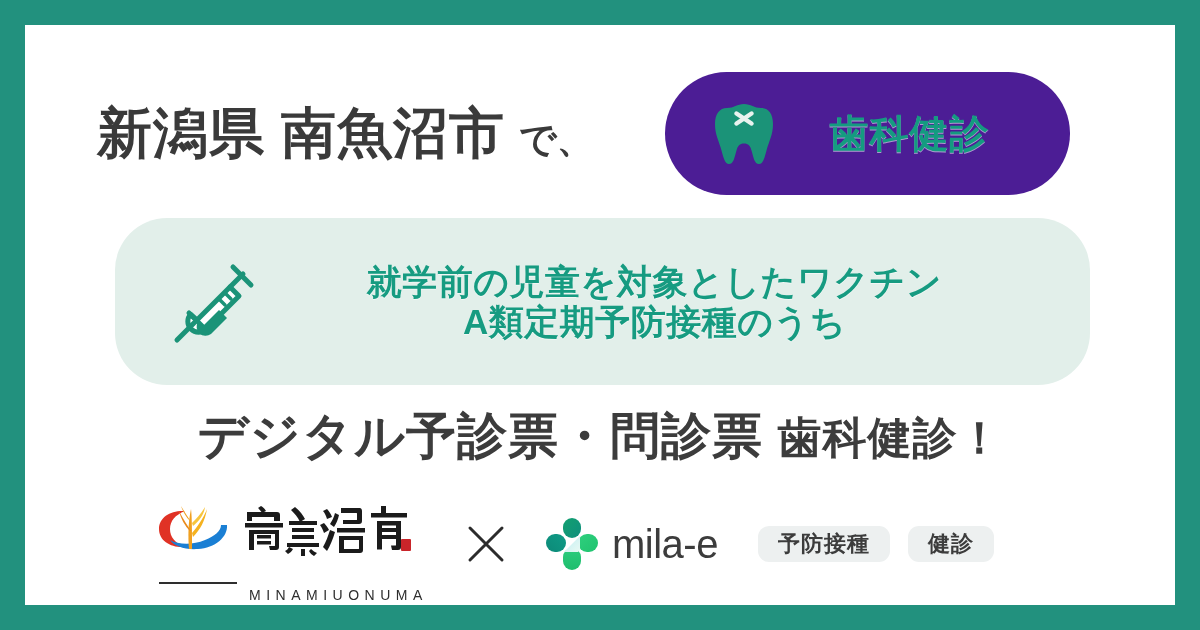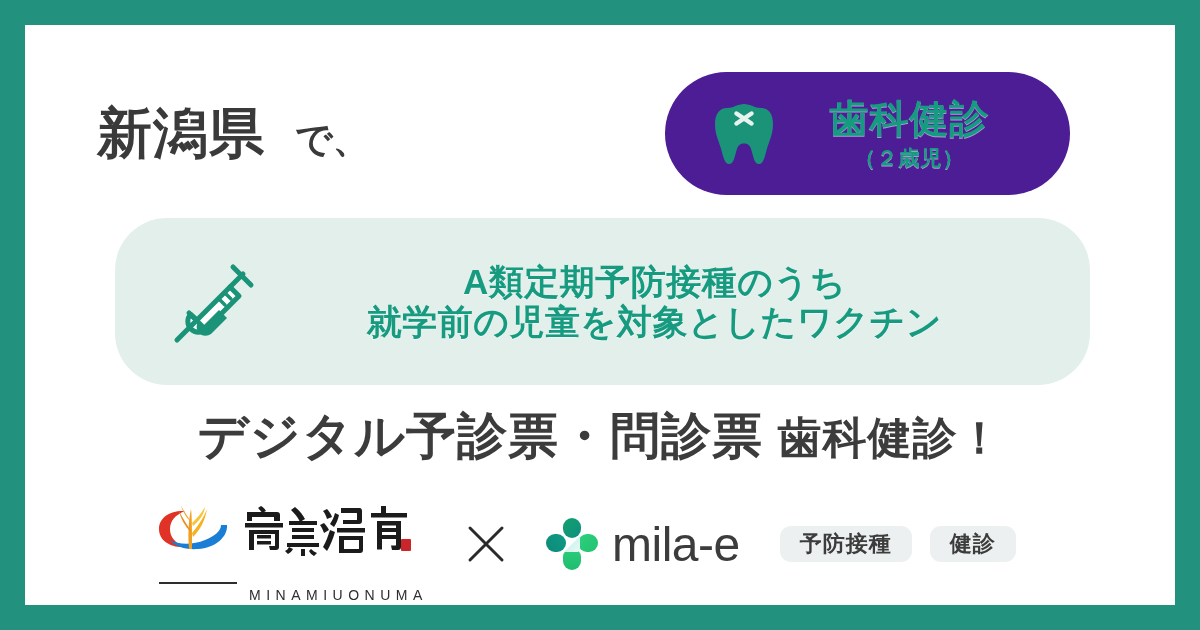--- a/index.html
+++ b/index.html
@@ -201,21 +201,21 @@
     flex: none;
   }
   
   #mila-logo {
     display: flex;
     align-items: center;
     flex: none;
   }
   #mila-mark { width: 54px; height: 54px; flex: none; }
   #mila-word {
-    font-size: 48px;
+    font-size: 40px;
     font-weight: 400;
     color: #3c3c3c;
     margin-left: 13px;
     letter-spacing: -0.5px;
   }
   
   #tag-list {
     display: flex;
     align-items: center;
     margin-left: 40px;
@@ -235,31 +235,31 @@
 </head>
 <body>
 
 <div id="banner">
 
   <div id="row-location">
 
     <div id="location-line">
       <span class="loc-big">新潟県</span>
       <span class="loc-gap"></span>
+      <span class="loc-big">南魚沼市</span>
       <span class="loc-small">で、</span>
     </div>
 
     <div id="dental-badge">
       <svg id="tooth-icon" viewBox="0 0 62 66">
         <path d="M31 3C24 3 21 7 14 7 6.5 7 2 13 2 23c0 11 4 17 6.5 26.5C10.5 57 12 63 16 63c4.5 0 5.5-6.5 7.5-13.5 1.4-4.9 3-7 7.5-7s6.1 2.1 7.5 7C40.5 56.5 41.5 63 46 63c4 0 5.5-6 7.5-13.5C56 40 60 34 60 23 60 13 55.5 7 48 7c-7 0-10-4-17-4z" fill="#1b9378"></path>
         <path d="M23.5 12.5 L38.5 22.5 M38.5 12.5 L23.5 22.5" stroke="#e8f3ef" stroke-width="4.5" stroke-linecap="round" fill="none"></path>
       </svg>
       <div id="dental-text">
         <div id="dental-title">歯科健診</div>
-        <div id="dental-sub">（２歳児）</div>
       </div>
     </div>
   </div>
 
   <div id="vaccine-badge">
     <svg id="syringe-icon" viewBox="0 0 92 92">
       <g stroke="#1b9378" stroke-width="5" fill="none" stroke-linecap="round" stroke-linejoin="round">
 
         <path d="M63 30 L76 17"></path>
         <path d="M66 10 L84 28"></path>
@@ -271,22 +271,22 @@
       </g>
 
       <path d="M36 69 L52 53 L60 61 L44 77 a9 9 0 0 1 -13 -12 z" fill="#1b9378"></path>
 
       <g stroke="#1b9378" stroke-width="3.5" stroke-linecap="round">
         <path d="M58 36 L64 42"></path>
         <path d="M52 42 L58 48"></path>
       </g>
     </svg>
     <div id="vaccine-text">
+      <div class="vac-line">就学前の児童を対象としたワクチン</div>
       <div class="vac-line">A類定期予防接種のうち</div>
-      <div class="vac-line">就学前の児童を対象としたワクチン</div>
     </div>
   </div>
 
   <div id="headline">
     <span class="hl-main">デジタル予診票・問診票</span>
     <span class="hl-tail">歯科健診！</span>
   </div>
 
   <div id="logo-row">
 

